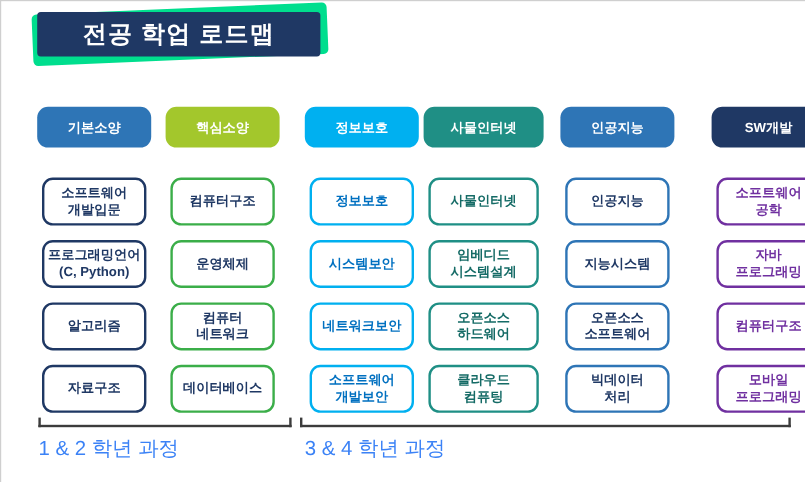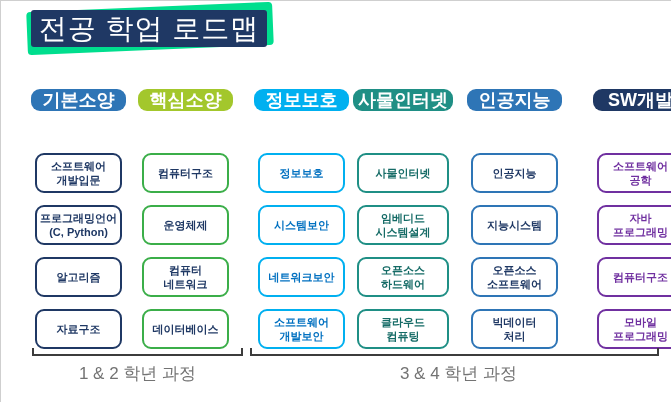--- a/index.html
+++ b/index.html
@@ -10,31 +10,31 @@
   }
 
   
   .title-wrap{position:absolute;left:30px;top:9px;width:236px;height:37px;}
   .title-accent{
     position:absolute;left:-4px;top:-3px;right:-6px;bottom:-3px;
     background:var(--accent,#00DE8E);border-radius:4px;transform:rotate(-2.4deg);
   }
   .title-box{
     position:absolute;inset:0;background:var(--title-bg,#1F3864);border-radius:3px;
-    color:#fff;font-size:28px;font-weight:normal;letter-spacing:1px;
+    color:#fff;font-size:20px;font-weight:bold;letter-spacing:1px;
     display:flex;align-items:center;justify-content:center;
   }
 
   
   .column{position:absolute;top:88px;width:95px;}
   .c0{left:30px}.c1{left:137px}.c2{left:253px}.c3{left:352px;width:100px}.c4{left:466px}.c5{left:592px}
   .col-header{
-    height:22px;border-radius:9px;background:var(--hdr,#2E75B6);
-    color:#fff;font-weight:bold;font-size:18px;
-    display:flex;align-items:center;justify-content:center;margin-bottom:42px;
+    height:34px;border-radius:9px;background:var(--hdr,#2E75B6);
+    color:#fff;font-weight:bold;font-size:11px;
+    display:flex;align-items:center;justify-content:center;margin-bottom:25px;
   }
   .course{
     height:40px;margin:0 4px 12px 4px;background:#fff;
     border:2px solid var(--brd,#1F3864);border-radius:9px;
     display:flex;align-items:center;justify-content:center;
     box-sizing:border-box;
   }
   .course-label{
     color:var(--txt,#1F3864);font-weight:bold;font-size:11px;line-height:1.3;
     text-align:center;white-space:pre-line;
@@ -42,21 +42,21 @@
 
   
   .bracket{
     position:absolute;top:347px;height:8px;
     border-bottom:2px solid #3c3c3c;border-left:2px solid #3c3c3c;border-right:2px solid #3c3c3c;
     box-sizing:border-box;
   }
   .b1{left:31px;width:211px;}
   .b2{left:249px;width:409px;}
   .f-label{
-    position:absolute;top:361px;font-size:17px;color:#737373;text-align:center;
+    position:absolute;top:361px;font-size:17px;color:#3b82f6;
   }
   .fl1{left:31px;width:211px;}
   .fl2{left:253px;width:409px;}
 </style>
 </head>
 <body>
 
 <div class="canvas">
 
   <div class="title-wrap">

